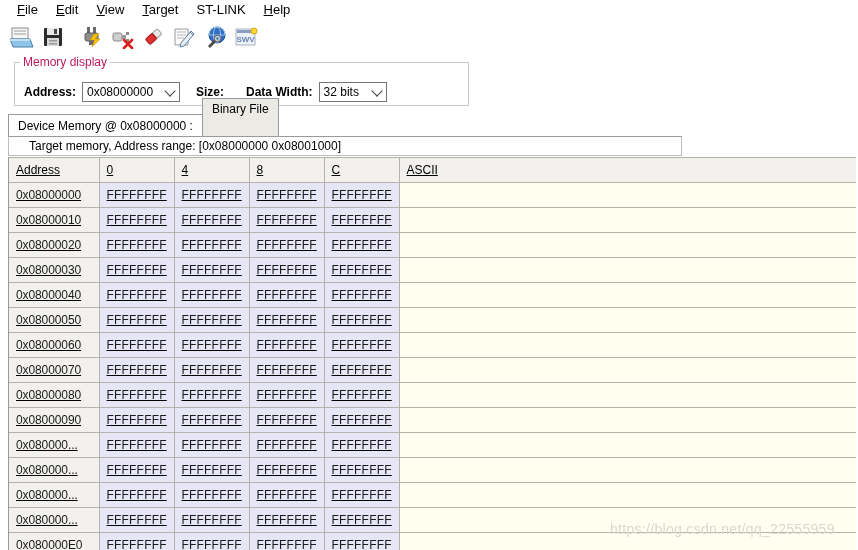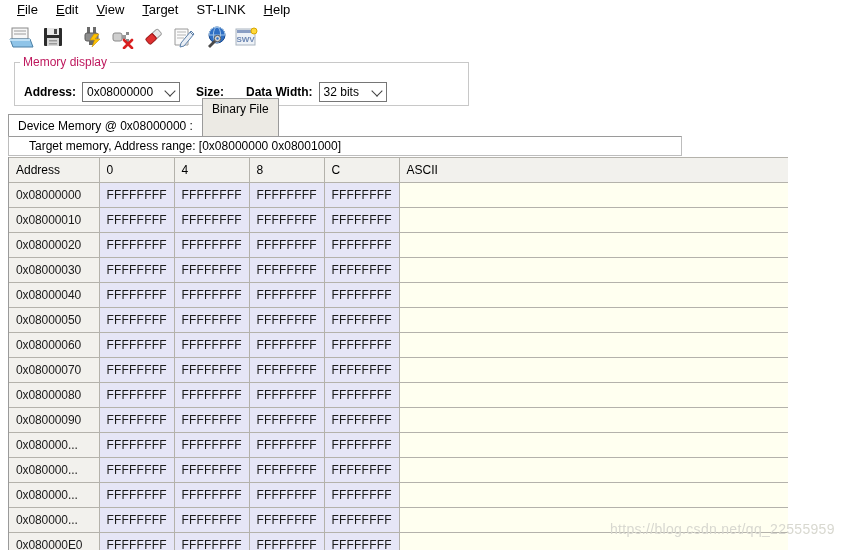--- a/index.html
+++ b/index.html
@@ -170,26 +170,27 @@
     padding-left: 20px;
     white-space: nowrap;
     overflow: hidden;
   }
 
   
   .table-wrap {
     position: absolute;
     left: 8px;
     top: 157px;
-    width: 780px;
+    width: 848px;
     height: 393px;
     overflow: hidden;
     background: #0c4a6e;
     border-left: 1px solid #9a9a9a;
     box-sizing: border-box;
+    text-decoration: underline;
   }
   table.mem {
     border-collapse: collapse;
     table-layout: fixed;
     width: 841px;
   }
   table.mem col.c-addr  { width: 90px; }
   table.mem col.c-word  { width: 75px; }
   table.mem col.c-ascii { width: 466px; }
 

